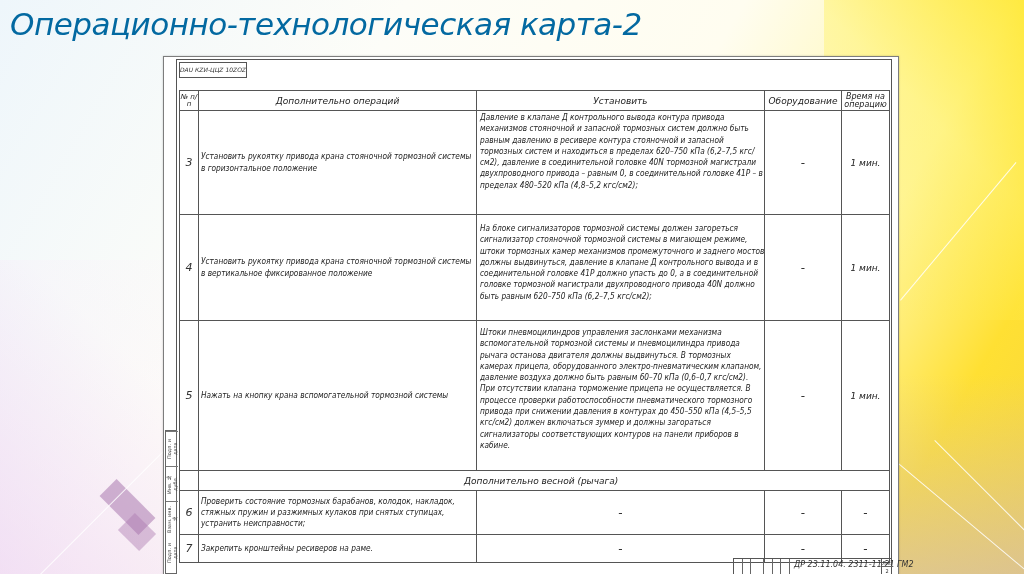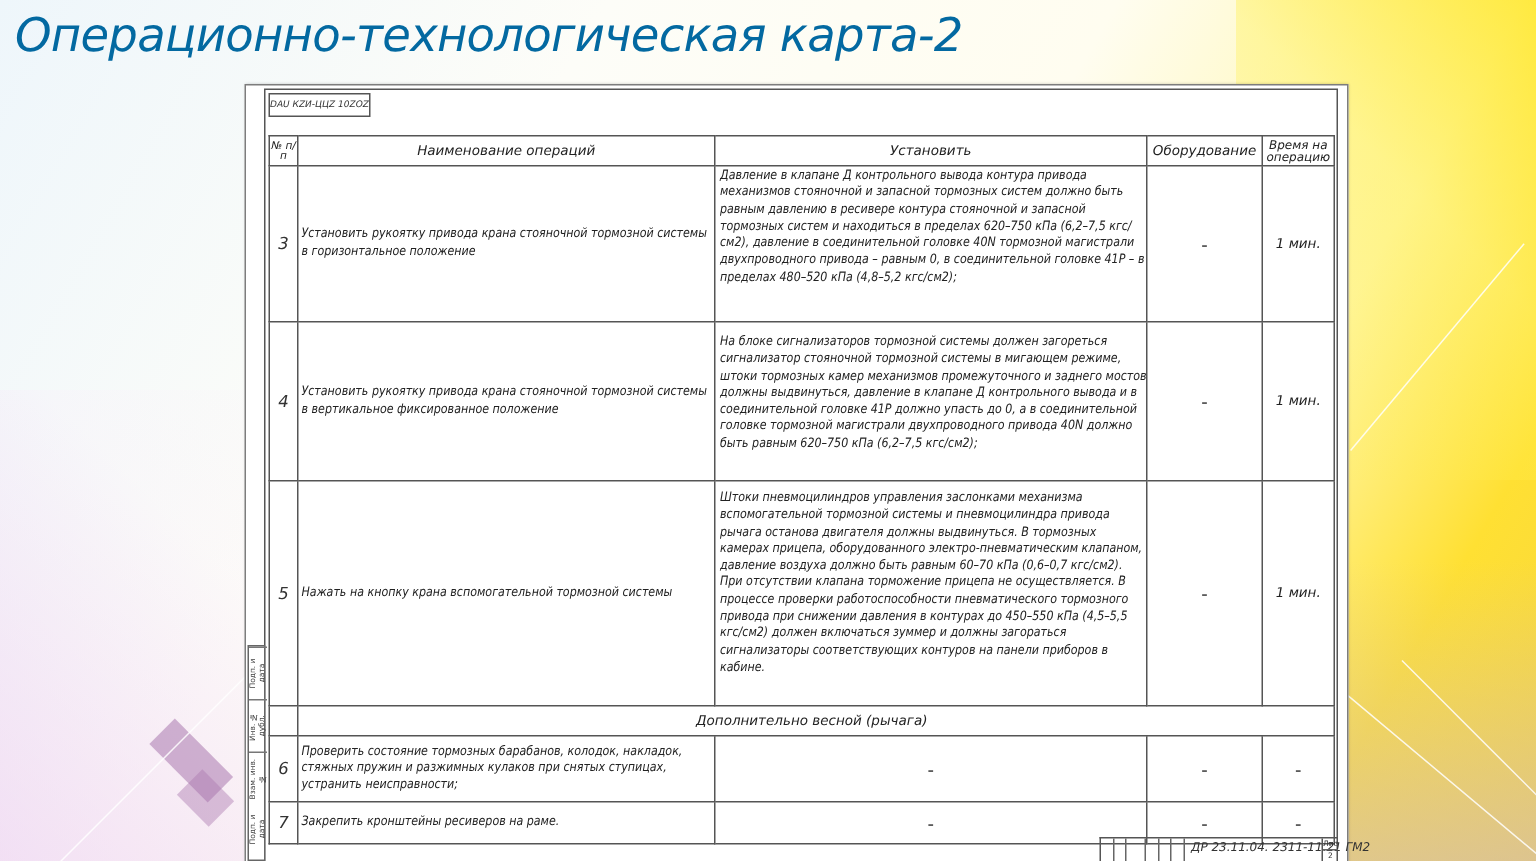--- a/index.html
+++ b/index.html
@@ -113,21 +113,21 @@
       <colgroup>
         <col style="width:19px">
         <col style="width:278px">
         <col style="width:288px">
         <col style="width:77px">
         <col style="width:48px">
       </colgroup>
       <tbody>
           <tr style="height:20px;">
         <th class="hdr" style="font-size:7px; line-height:7px;">№ п/п</th>
-        <th class="hdr">Наименование операций</th>
+        <th class="hdr">Дополнительно операций</th>
         <th class="hdr">Установить</th>
         <th class="hdr">Оборудование</th>
         <th class="hdr" style="font-size:8px; line-height:8px;">Время на операцию</th>
       </tr>
 
       <tr style="height:104px;">
         <td class="num">3</td>
         <td class="opname">
               <div class="cad" style="width:320px;">Установить рукоятку привода крана стояночной тормозной системы в горизонтальное положение</div>
             </td>

